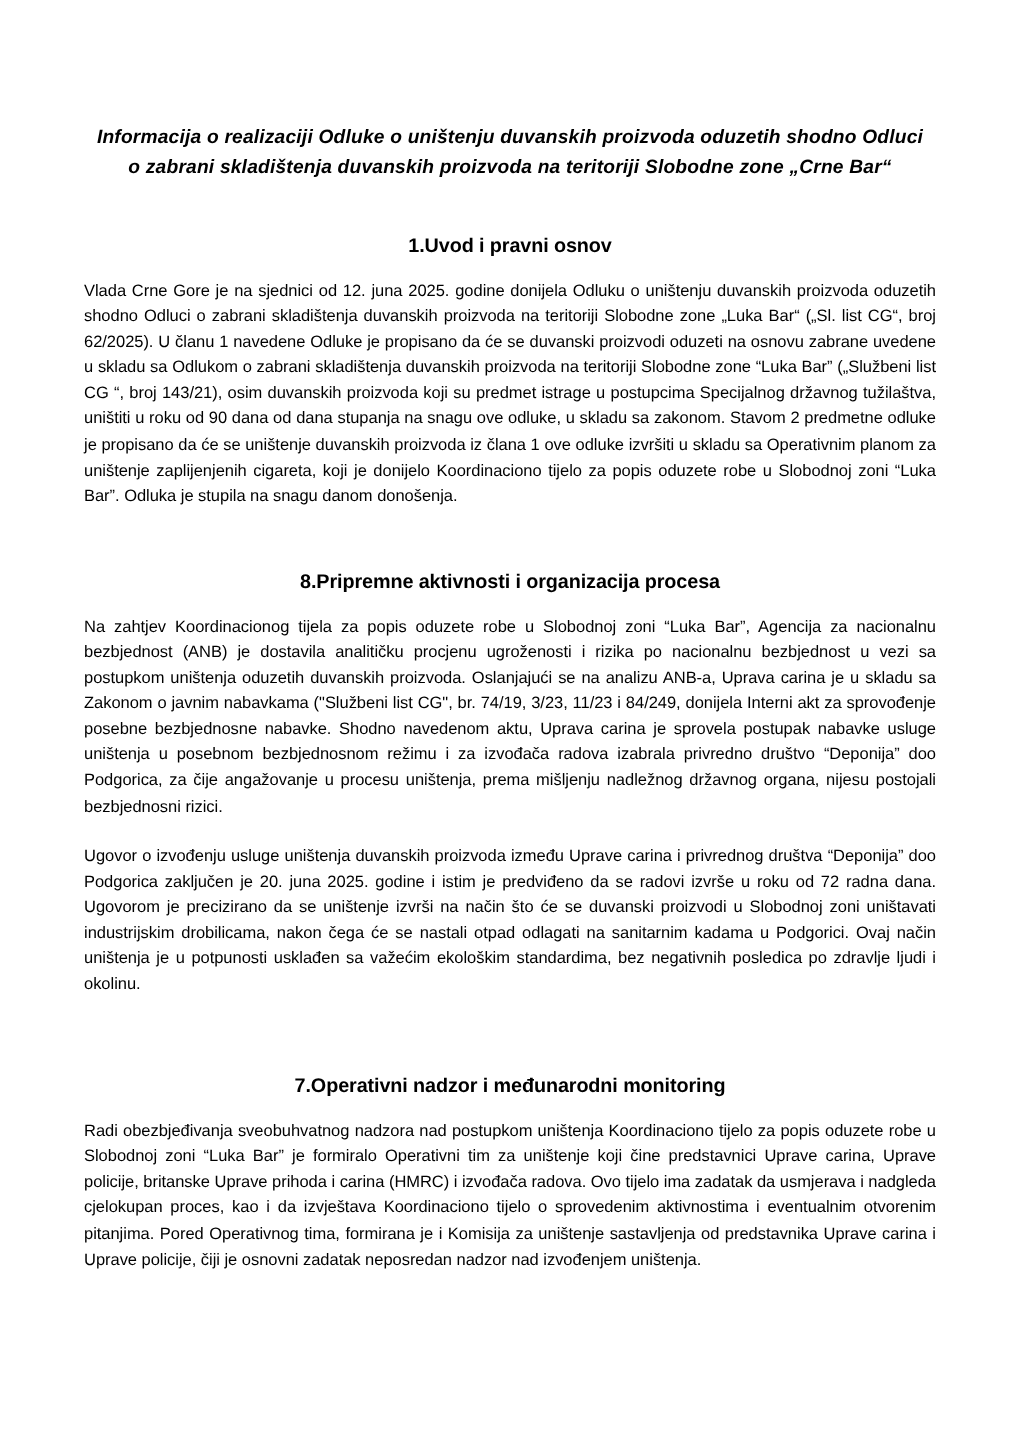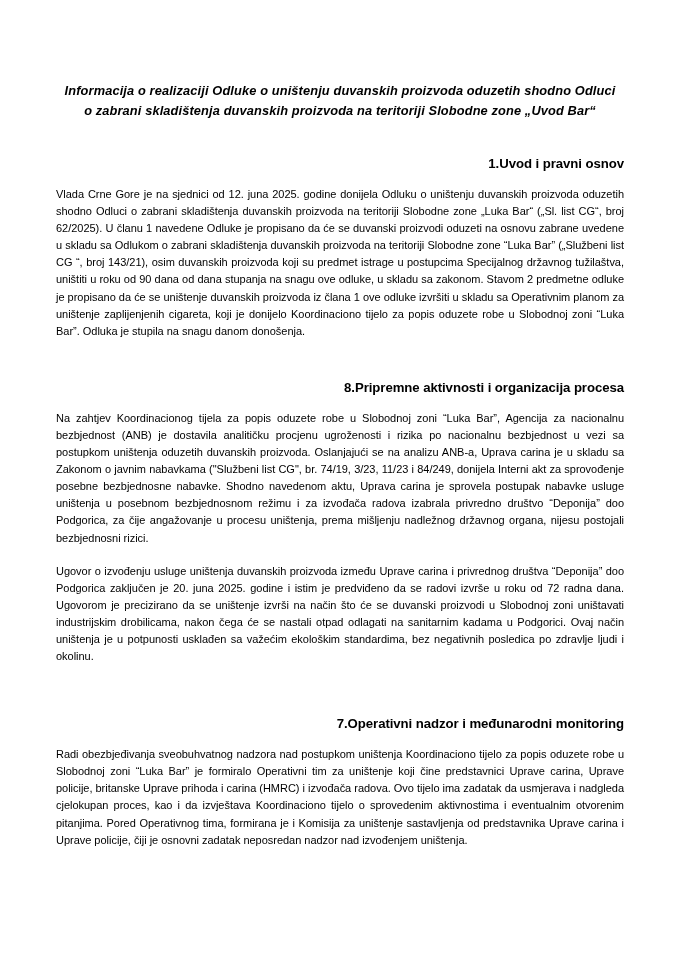--- a/index.html
+++ b/index.html
@@ -42,21 +42,21 @@
     display: block;
   }
   .section {
     margin: 0;
   }
   .section-heading {
     margin: 0;
     font-size: 13.2px;
     font-weight: bold;
     line-height: 16px;
-    text-align: right;
+    text-align: center;
     letter-spacing: -0.005em;
   }
   .para {
     margin: 0;
     font-size: 11px;
     line-height: 17.1px;
     text-align: justify;
     text-justify: inter-word;
     letter-spacing: -0.002em;
   }
@@ -71,21 +71,21 @@
   .sec3-head-gap { height: 14px; }
 </style>
 </head>
 <body>
 
 <div class="page">
   <div class="content">
 
     <h1 class="doc-title">
       <span class="title-line">Informacija o realizaciji Odluke o uništenju duvanskih proizvoda oduzetih shodno Odluci</span>
-      <span class="title-line">o zabrani skladištenja duvanskih proizvoda na teritoriji Slobodne zone „Uvod Bar“</span>
+      <span class="title-line">o zabrani skladištenja duvanskih proizvoda na teritoriji Slobodne zone „Crne Bar“</span>
     </h1>
 
     <div class="sec1-gap"></div>
 
     <div class="section">
       <h2 class="section-heading">1.Uvod i pravni osnov</h2>
       <div class="sec1-head-gap"></div>
       <p class="para">Vlada Crne Gore je na sjednici od 12. juna 2025. godine donijela Odluku o uništenju duvanskih proizvoda oduzetih shodno Odluci o zabrani skladištenja duvanskih proizvoda na teritoriji Slobodne zone „Luka Bar“ („Sl. list CG“, broj 62/2025). U članu 1 navedene Odluke je propisano da će se duvanski proizvodi oduzeti na osnovu zabrane uvedene u skladu sa Odlukom o zabrani skladištenja duvanskih proizvoda na teritoriji Slobodne zone “Luka Bar” („Službeni list CG “, broj 143/21), osim duvanskih proizvoda koji su predmet istrage u postupcima Specijalnog državnog tužilaštva, uništiti u roku od 90 dana od dana stupanja na snagu ove odluke, u skladu sa zakonom. Stavom 2 predmetne odluke je propisano da će se uništenje duvanskih proizvoda iz člana 1 ove odluke izvršiti u skladu sa Operativnim planom za uništenje zaplijenjenih cigareta, koji je donijelo Koordinaciono tijelo za popis oduzete robe u Slobodnoj zoni “Luka Bar”. Odluka je stupila na snagu danom donošenja.</p>
     </div>
 

